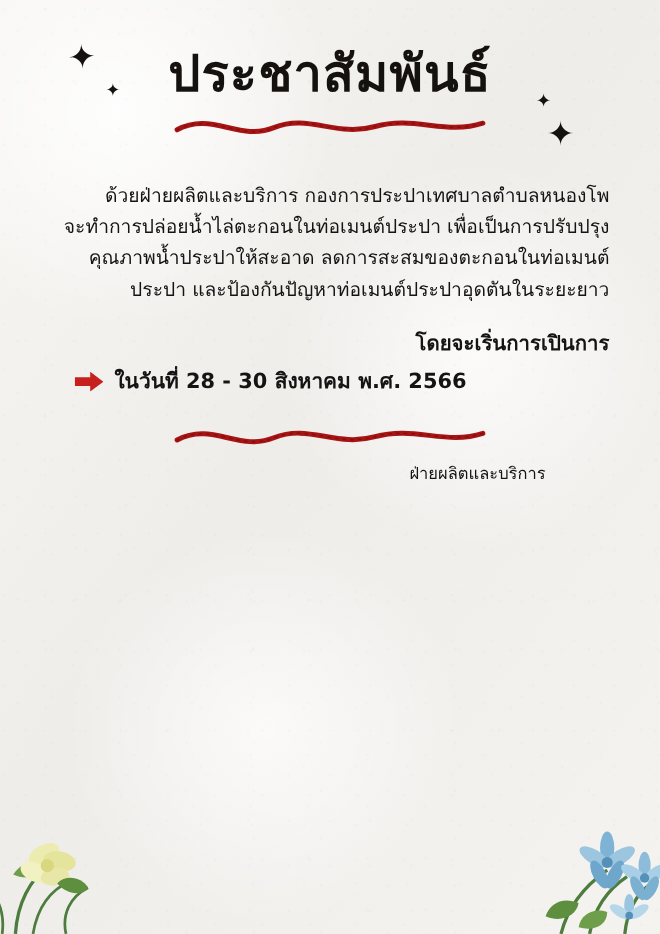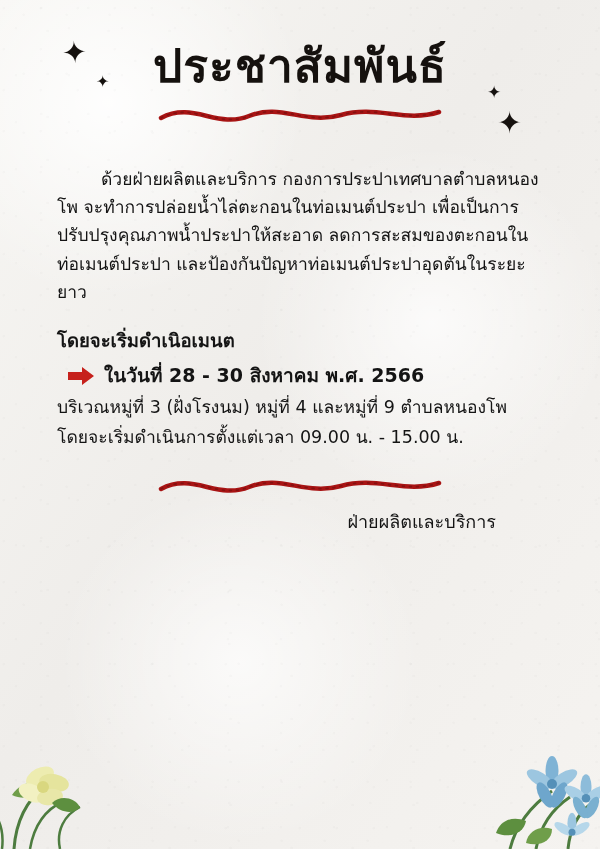--- a/index.html
+++ b/index.html
@@ -37,21 +37,21 @@
       radial-gradient(circle at 78% 72%, rgba(0,0,0,0.035) 0 1px, transparent 1.6px),
       radial-gradient(circle at 88% 15%, rgba(0,0,0,0.03) 0 1px, transparent 1.6px);
     background-size: 37px 41px, 53px 47px, 43px 59px, 61px 43px, 47px 53px;
   }
   .title-wrap {
     position: relative;
     text-align: center;
     padding-top: 42px;
   }
   .title {
-    font-family: Liberation Serif, serif;
+    font-family: Liberation Sans, sans-serif;
     font-size: 46px;
     font-weight: 700;
     letter-spacing: 1px;
     color: #15110e;
     line-height: 1.1;
     display: inline-block;
     position: relative;
   }
   .sparkle {
     position: absolute;
@@ -68,22 +68,22 @@
     margin: 10px auto 0;
   }
   .body-text {
     position: relative;
     padding: 0 46px;
     color: #141414;
     font-size: 17.5px;
     line-height: 1.62;
   }
   .para {
-    margin: 0 11px 2px;
-    text-align: left;
+    margin: 0 0 2px;
+    text-align: right;
   }
   .indent {
     text-indent: 44px;
   }
   .p1 { margin-top: 36px; }
   .heading-line {
     margin-top: 20px;
     font-weight: 700;
     font-size: 18.5px;
   }
@@ -106,21 +106,21 @@
   .loc-block { margin-top: 2px; }
   .note-block { margin-top: 14px; }
   .squiggle-bottom {
     display: block;
     margin: 22px auto 0;
   }
   .signature {
     margin-top: 8px;
     text-align: right;
     padding-right: 58px;
-    font-size: 18px;
+    font-size: 15px;
     line-height: 1.55;
     color: #141414;
   }
   
   .flower-left {
     position: absolute;
     left: -6px;
     bottom: 0;
     width: 140px;
     height: 110px;
@@ -148,33 +148,29 @@
     <div class="title">ประชาสัมพันธ์</div>
     <svg class="squiggle-top" width="290" height="26" viewBox="0 0 290 26">
       <path d="M6 15 C 38 -2, 62 26, 94 13 C 126 0, 150 22, 186 12 C 222 2, 250 20, 284 9" fill="none" stroke="#a81414" stroke-width="4.5" stroke-linecap="round"></path>
       <path d="M6 15 C 38 -2, 62 26, 94 13 C 126 0, 150 22, 186 12 C 222 2, 250 20, 284 9" fill="none" stroke="#7d0f0f" stroke-width="1.6" stroke-linecap="round" stroke-dasharray="2 5" opacity="0.85"></path>
     </svg>
   </div>
 
   <div class="body-text">
     <p class="para indent p1">ด้วยฝ่ายผลิตและบริการ กองการประปาเทศบาลตำบลหนองโพ จะทำการปล่อยน้ำไล่ตะกอนในท่อเมนต์ประปา เพื่อเป็นการปรับปรุงคุณภาพน้ำประปาให้สะอาด ลดการสะสมของตะกอนในท่อเมนต์ประปา   และป้องกันปัญหาท่อเมนต์ประปาอุดตันในระยะยาว</p>
 
-    <p class="para heading-line">โดยจะเริ่มดำเนิอเมนต</p>
+    <p class="para heading-line">โดยจะเริ่นการเปินการ</p>
 
     <div class="date-row">
       <svg class="arrow-icon" viewBox="0 0 26 18">
         <path d="M0 5 H14 V0 L26 9 L14 18 V13 H0 Z" fill="#c6211c"></path>
       </svg>
       <span class="date-text">ในวันที่ 28 - 30 สิงหาคม พ.ศ. 2566</span>
     </div>
 
-    <div class="loc-block">
-      <p class="para">บริเวณหมู่ที่ 3 (ฝั่งโรงนม) หมู่ที่ 4 และหมู่ที่ 9 ตำบลหนองโพ</p>
-      <p class="para">โดยจะเริ่มดำเนินการตั้งแต่เวลา 09.00 น. - 15.00 น.</p>
-    </div>
 
 
     <svg class="squiggle-bottom" width="290" height="26" viewBox="0 0 290 26">
       <path d="M6 15 C 38 -2, 62 26, 94 13 C 126 0, 150 22, 186 12 C 222 2, 250 20, 284 9" fill="none" stroke="#a81414" stroke-width="4.5" stroke-linecap="round"></path>
       <path d="M6 15 C 38 -2, 62 26, 94 13 C 126 0, 150 22, 186 12 C 222 2, 250 20, 284 9" fill="none" stroke="#7d0f0f" stroke-width="1.6" stroke-linecap="round" stroke-dasharray="2 5" opacity="0.85"></path>
     </svg>
 
     <div class="signature">
       <div>ฝ่ายผลิตและบริการ</div>
     </div>

